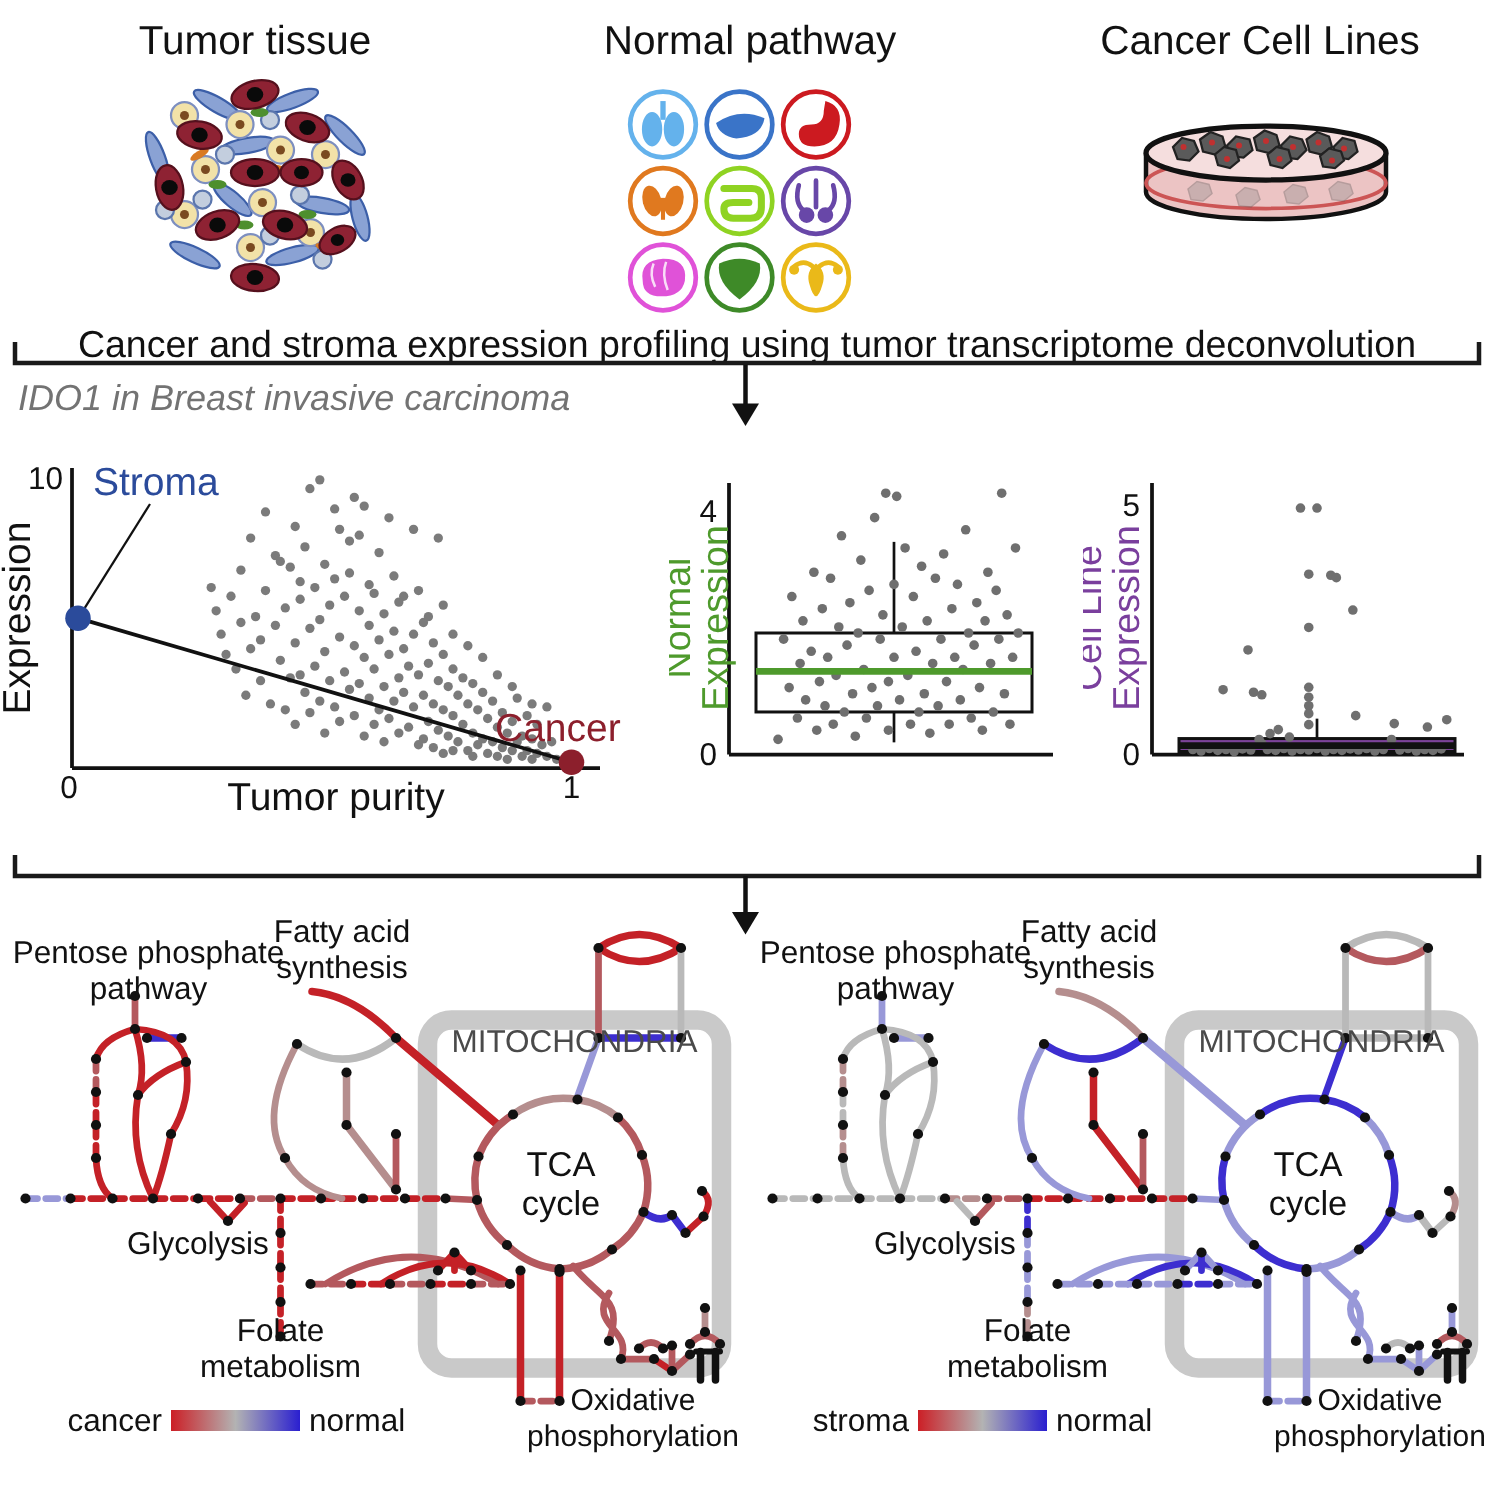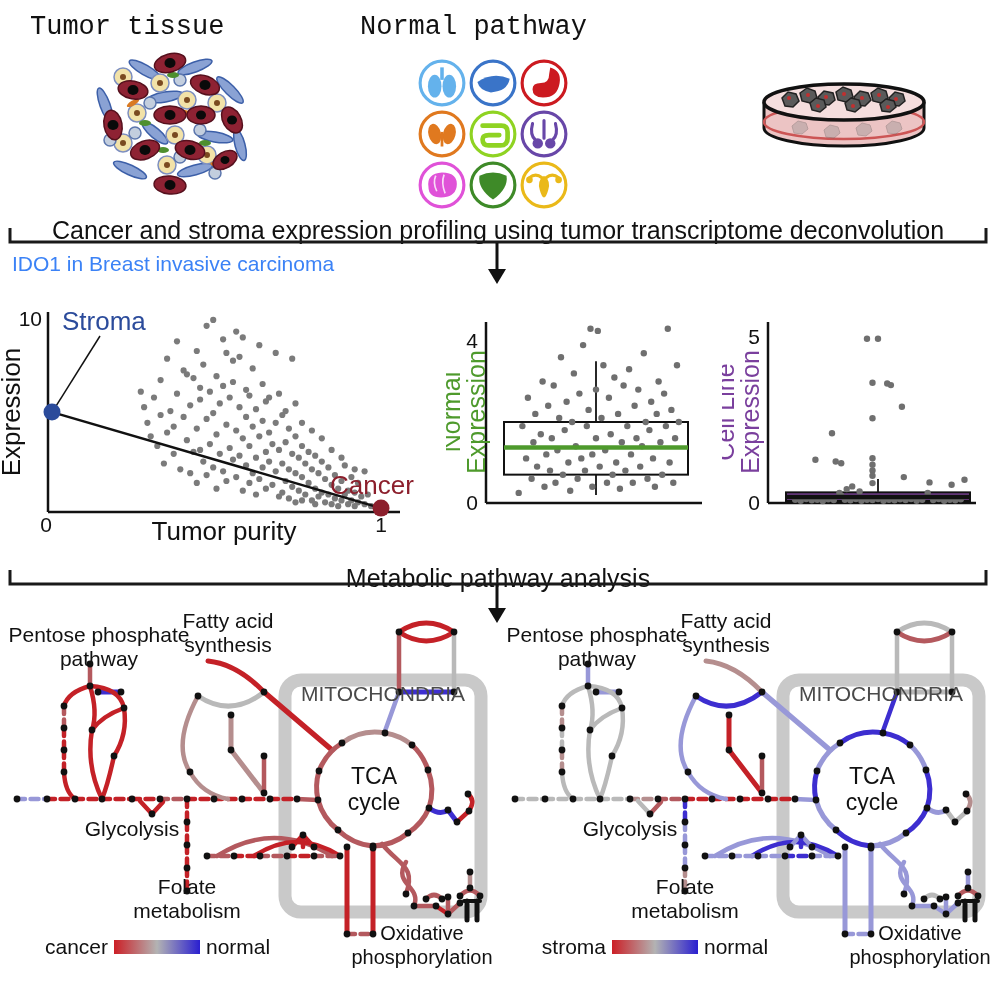--- a/index.html
+++ b/index.html
@@ -1,33 +1,34 @@
 <!DOCTYPE html>
 <html><head>
 <meta charset="utf-8">
 <style>
   html,body{margin:0;padding:0;background:#fff;}
   .fig{position:relative;width:996px;height:996px;background:#fff;overflow:hidden;
        font-family:"Liberation Sans",sans-serif;color:#111;}
   .abs{position:absolute;}
-  .ptitle{font-size:27px;text-align:left;color:#111;line-height:1.15;font-family:Liberation Mono, monospace;}
+  .ptitle{font-size:27px;text-align:center;color:#111;line-height:1.15;}
   .banner{width:996px;text-align:center;font-size:25px;color:#111;margin-top:20px;}
-  .sectitle{font-size:21px;color:#3b82f6;}
+  .sectitle{font-size:24px;color:#737373;font-style:italic;}
   .organ-grid{display:grid;grid-template-columns:repeat(3,50px);grid-auto-rows:50px;gap:1px;}
   svg{display:block;}
   text{font-family:"Liberation Sans",sans-serif;}
 </style>
 </head>
 <body>
 
 <div class="fig">
 
   <div class="abs ptitle" style="left:30px;top:12px;width:280px;">Tumor tissue</div>
   <div class="abs ptitle" style="left:360px;top:12px;width:280px;">Normal pathway</div>
   <div class="abs ptitle" style="left:690px;top:12px;width:300px;">
+    <div>Cancer Cell Lines</div>
   </div>
 
   <svg class="abs" style="left:75px;top:45px;" width="190" height="160" viewBox="0 0 190 160">
     <g stroke="#3c5fa8" stroke-width="1.5" fill="#8aa2d4">
       <ellipse cx="70" cy="25" rx="18" ry="5" transform="rotate(30 70 25)"></ellipse>
       <ellipse cx="120" cy="22" rx="18" ry="5" transform="rotate(-20 120 22)"></ellipse>
       <ellipse cx="155" cy="45" rx="18" ry="5" transform="rotate(45 155 45)"></ellipse>
       <ellipse cx="30" cy="60" rx="18" ry="5" transform="rotate(70 30 60)"></ellipse>
       <ellipse cx="90" cy="52" rx="18" ry="5" transform="rotate(-10 90 52)"></ellipse>
       <ellipse cx="140" cy="92" rx="18" ry="5" transform="rotate(10 140 92)"></ellipse>
@@ -546,21 +547,20 @@
         <circle cx="137.6" cy="195.4" r="3.2"></circle>
         <circle cx="124.7" cy="193.1" r="3.2"></circle>
       </g>
       <line x1="64" y1="201.024" x2="248" y2="201.024" stroke="#111111" stroke-width="4.5"></line>
       <text x="38" y="214" text-anchor="end" font-size="21" fill="#111">0</text>
       <text x="38" y="48" text-anchor="end" font-size="21" fill="#111">5</text>
       <text x="12" y="116" text-anchor="middle" font-size="25" fill="#7a3f9d" transform="rotate(-90 12 116)">Cell Line</text>
       <text x="37" y="116" text-anchor="middle" font-size="25" fill="#7a3f9d" transform="rotate(-90 37 116)">Expression</text>
     </svg>
 
-  <div class="abs banner" style="top:544px;">Metabolic pathway analysis</div>
   <svg class="abs" style="left:8px;top:570px;" width="980" height="18" viewBox="0 0 980 18">
     <path d="M2,0 V14 H978 V0" fill="none" stroke="#1a1a1a" stroke-width="3"></path>
   </svg>
   <svg class="abs" style="left:485px;top:584px;" width="24" height="40" viewBox="0 0 24 40">
     <line x1="12" y1="0" x2="12" y2="26" stroke="#111" stroke-width="3"></line>
     <polygon points="3,24 21,24 12,39" fill="#111"></polygon>
   </svg>
 
   <svg class="abs" style="left:2px;top:604px;" width="494" height="392" viewBox="0 0 494 392" id="pw0">
     <defs>

